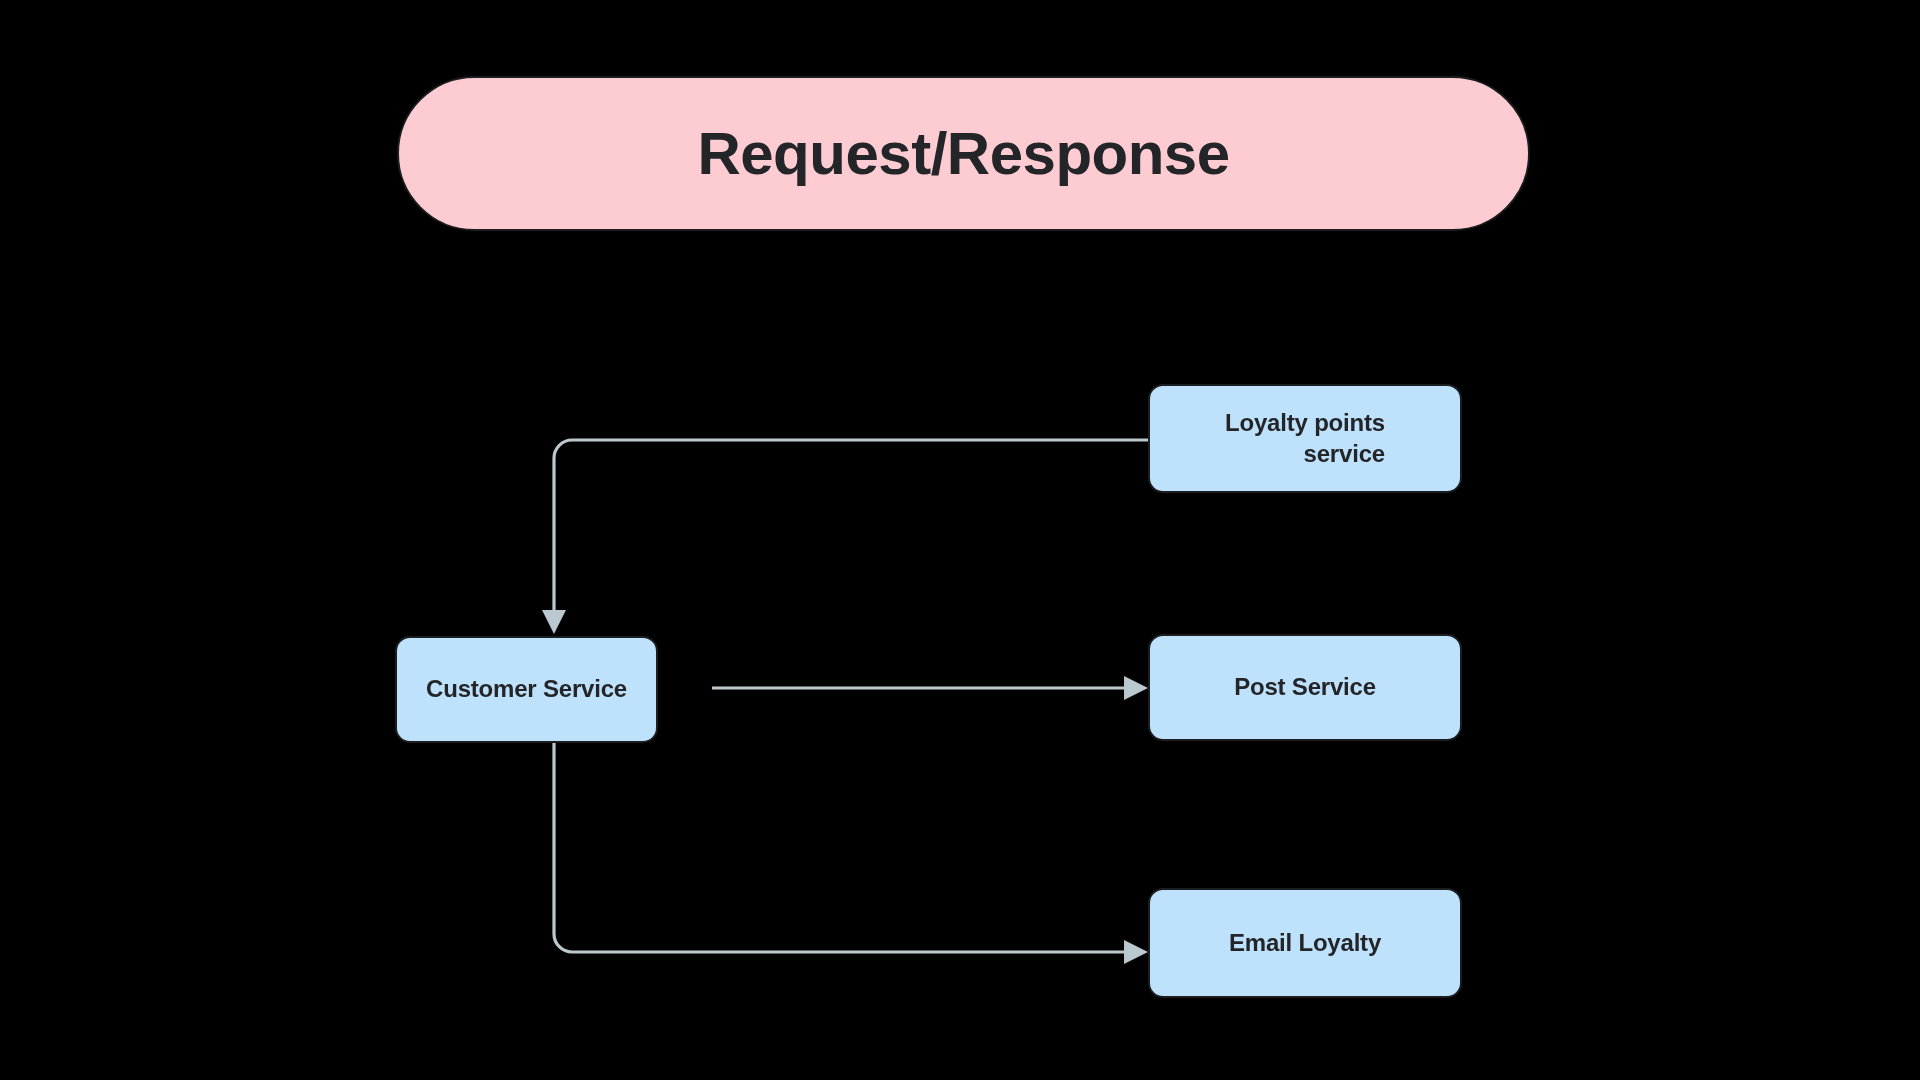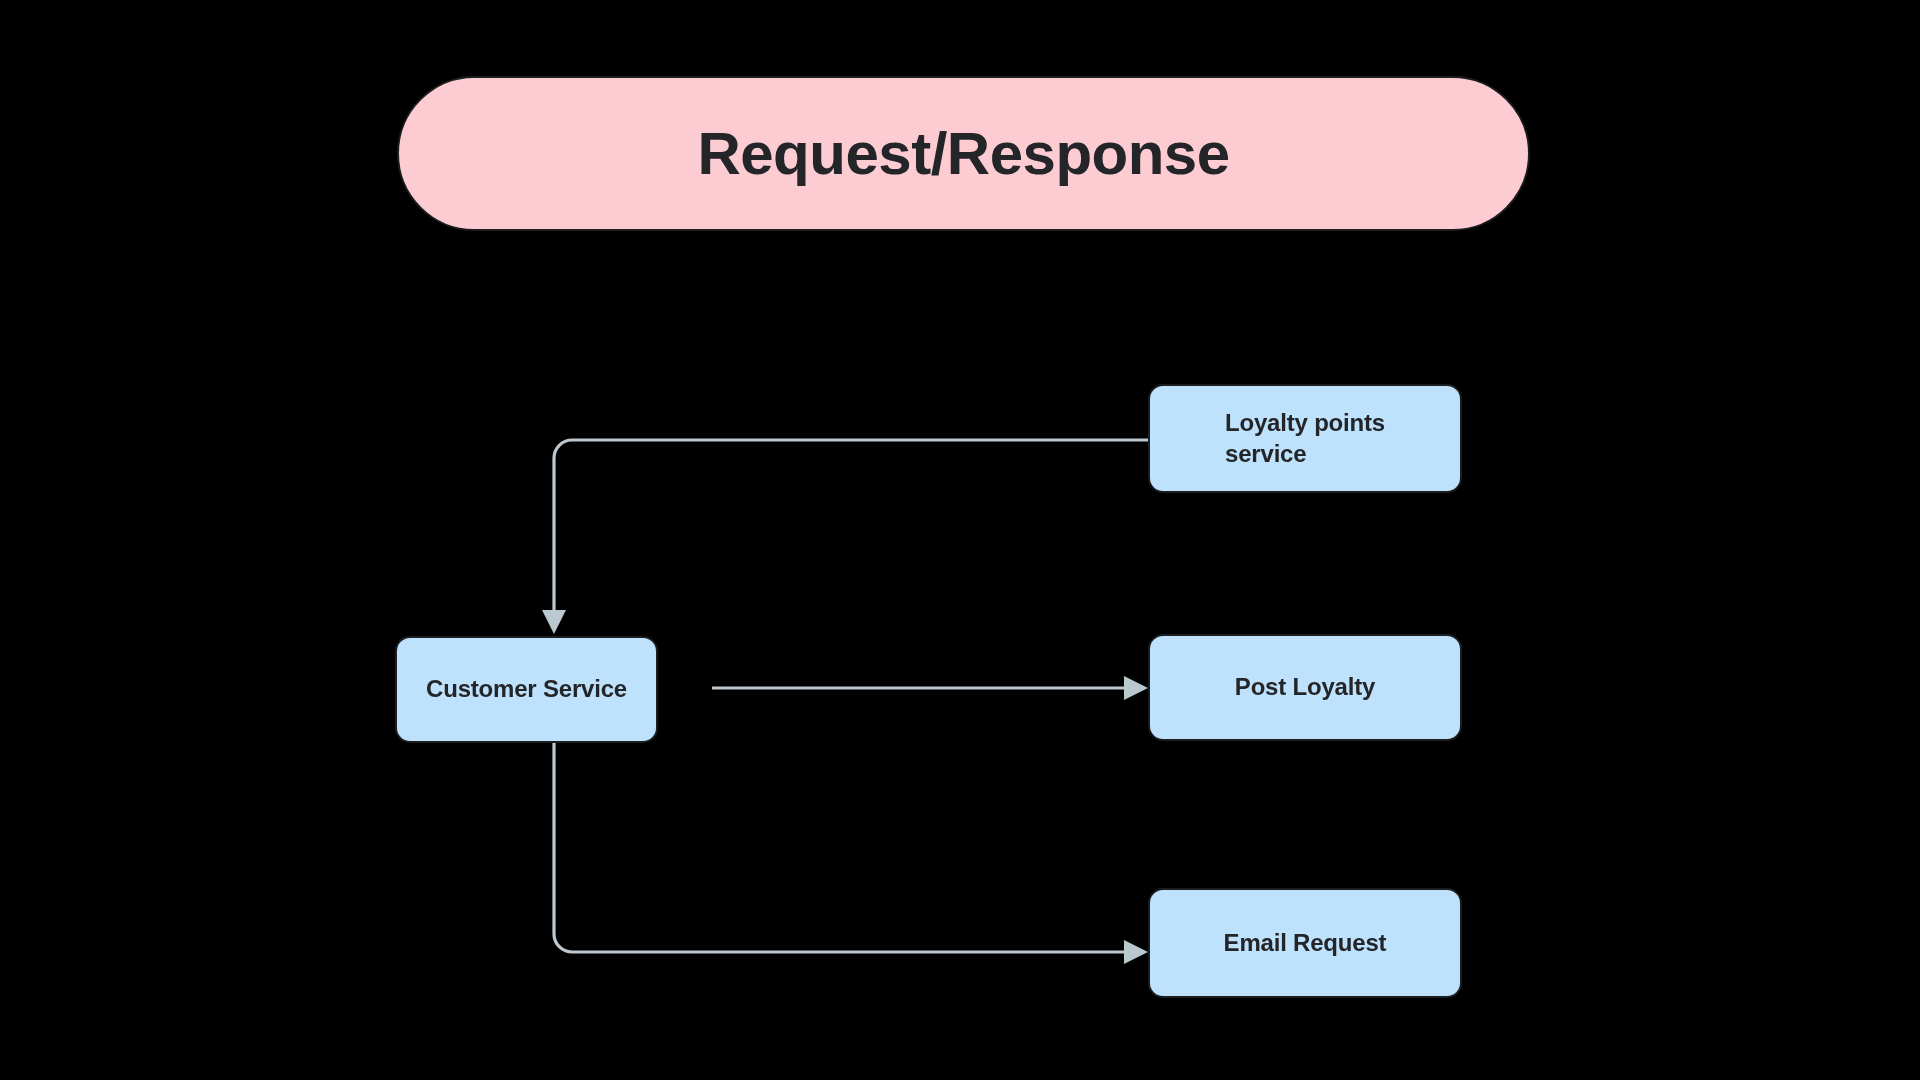--- a/index.html
+++ b/index.html
@@ -50,21 +50,21 @@
     box-sizing: border-box;
     display: flex;
     align-items: center;
     justify-content: center;
     z-index: 3;
   }
   .node .node-label {
     font-size: 24px;
     font-weight: bold;
     color: #232528;
-    text-align: left;
+    text-align: right;
     line-height: 1.28;
     letter-spacing: -0.2px;
     padding: 0 10px;
     white-space: pre-line;
   }
 
   #node-customer  { left: 395px;  top: 636px; width: 263px; height: 107px; }
   #node-loyalty   { left: 1148px; top: 384px; width: 314px; height: 109px; }
   #node-post      { left: 1148px; top: 634px; width: 314px; height: 107px; }
   #node-email     { left: 1148px; top: 888px; width: 314px; height: 110px; }
@@ -120,20 +120,20 @@
   <div class="node" id="node-customer">
     <span class="node-label">Customer Service</span>
   </div>
 
   <div class="node" id="node-loyalty">
     <span class="node-label">Loyalty points
 service</span>
   </div>
 
   <div class="node" id="node-post">
-    <span class="node-label">Post Loyalty</span>
+    <span class="node-label">Post Service</span>
   </div>
 
   <div class="node" id="node-email">
-    <span class="node-label">Email Request</span>
+    <span class="node-label">Email Loyalty</span>
   </div>
 
 </div>
 
 </body></html>

